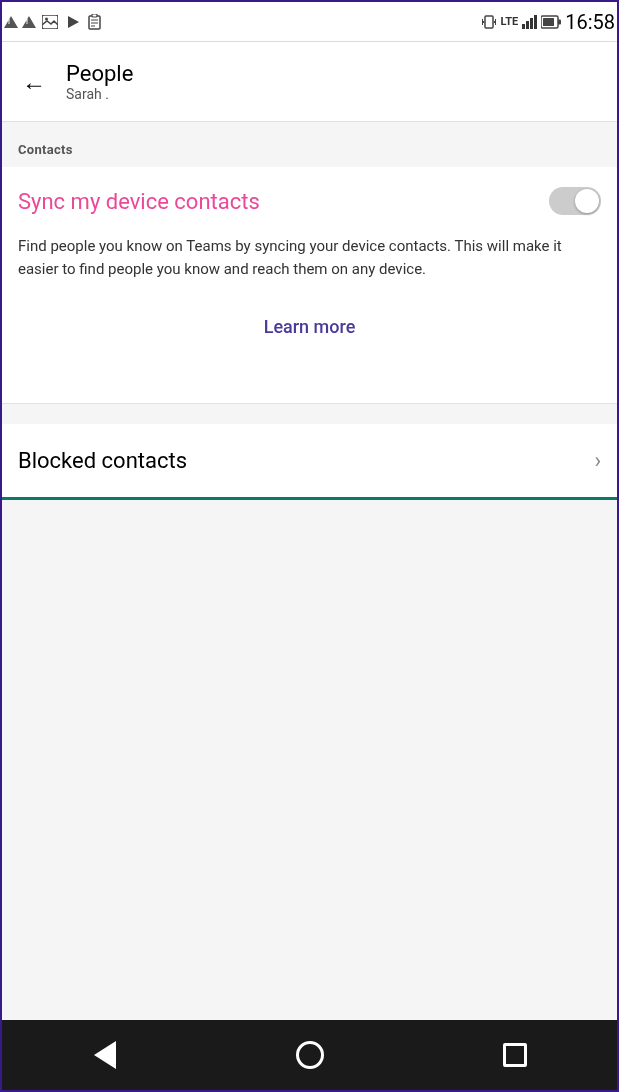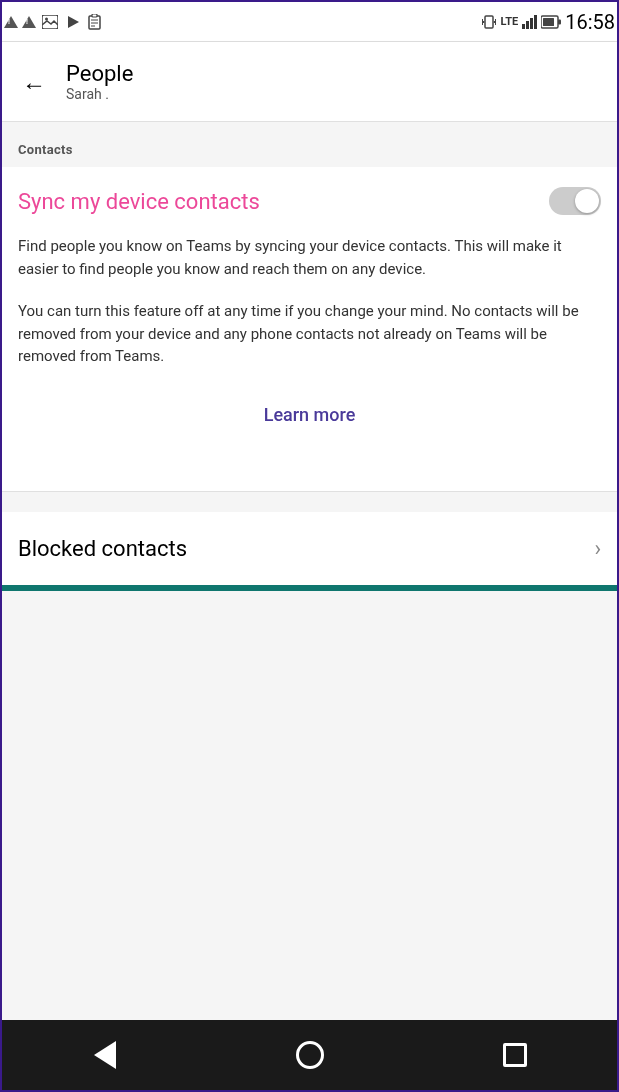--- a/index.html
+++ b/index.html
@@ -176,21 +176,21 @@
     }
 
     
     .list-item {
       background: #ffffff;
       display: flex;
       align-items: center;
       justify-content: space-between;
       padding: 24px 16px;
       cursor: pointer;
-      border-bottom: 6px solid #0f766e;
+      border-bottom: 3px solid #0f766e;
       margin-top: 20px;
     }
 
     .list-item-label {
       font-size: 22px;
       color: #000;
     }
 
     .chevron-right {
       font-size: 22px;
@@ -347,21 +347,20 @@
 
   <div class="settings-card">
 
     <div class="toggle-row">
       <span class="toggle-label">Sync my device contacts</span>
       <div class="toggle-switch"></div>
     </div>
 
     <p class="description-text">Find people you know on Teams by syncing your device contacts. This will make it easier to find people you know and reach them on any device.</p>
 
-    <p class="description-text">You can turn this feature off at any time if you change your mind. No contacts will be removed from your device and any phone contacts not already on Teams will be removed from Teams.</p>
 
     <a class="learn-more-link">Learn more</a>
 
   </div>
 
   <div class="divider"></div>
 
   <div class="list-item">
     <span class="list-item-label">Blocked contacts</span>
     <span class="chevron-right">›</span>

